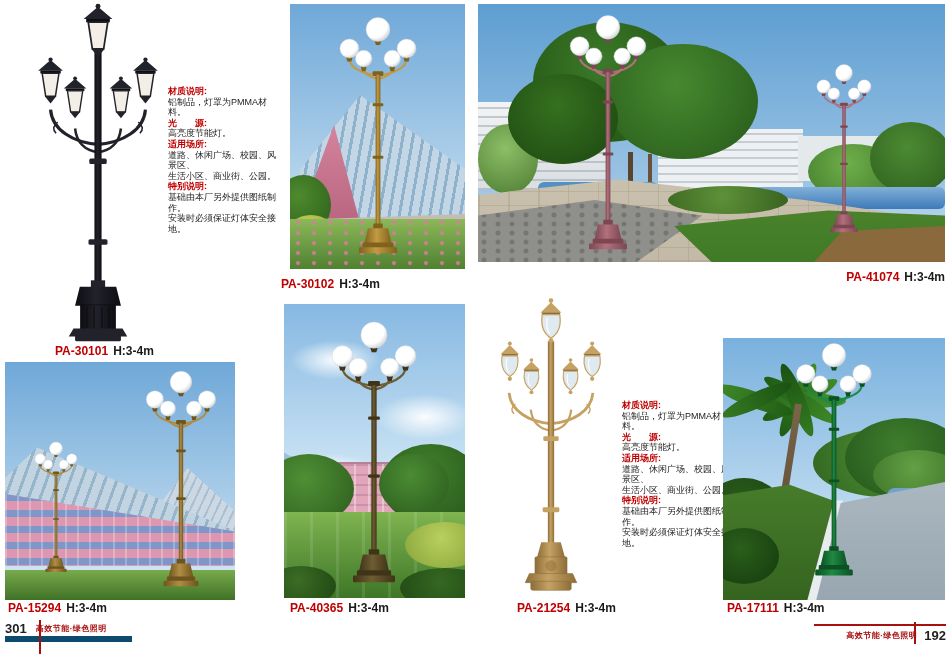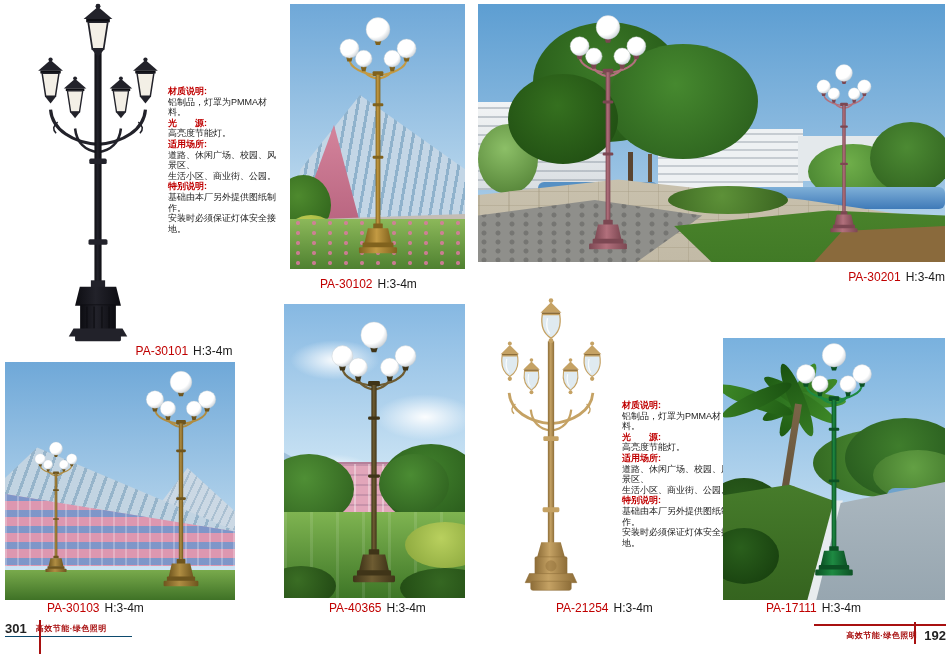--- a/index.html
+++ b/index.html
@@ -6,27 +6,27 @@
   body{width:950px;height:658px;overflow:hidden;font-family:"Liberation Sans",sans-serif;}
   #page{position:relative;width:950px;height:658px;background:#ffffff;overflow:hidden;}
   .abs{position:absolute;}
   .clip{position:absolute;inset:0;}
   .photo{position:absolute;overflow:hidden;background:linear-gradient(180deg,#6fa8d8 0%,#a8cce8 55%,#dcedf8 100%);}
   .product-cell{position:absolute;background:#ffffff;}
   .lamp{position:absolute;}
   .lamp svg{display:block;width:100%;height:100%;}
   .blob{position:absolute;border-radius:50%;}
   .cloud{position:absolute;background:radial-gradient(ellipse at 50% 50%,rgba(255,255,255,.95),rgba(255,255,255,0) 70%);}
-  .label{position:absolute;font-size:12px;font-weight:normal;white-space:nowrap;margin-left:39px;}
+  .label{position:absolute;font-size:12px;font-weight:bold;white-space:nowrap;}
   .label .model{color:#c00000;margin-right:5px;}
   .label .spec{color:#1a1a1a;}
   .specs{position:absolute;width:114px;font-size:9px;line-height:10.6px;}
   .specs .h{color:#c00000;font-weight:bold;}
   .specs .b{color:#222222;}
-  .footer-left{position:absolute;left:5px;top:620px;width:127px;height:16px;border-bottom:1px solid #0c4a6e;}
+  .footer-left{position:absolute;left:5px;top:620px;width:127px;height:16px;border-bottom:6px solid #0c4a6e;}
   .footer-right{position:absolute;right:4px;top:624px;width:132px;border-top:2px solid #a81010;padding-top:2px;display:flex;justify-content:flex-end;align-items:center;gap:7px;}
   .pagenum{font-size:13px;font-weight:bold;color:#222;}
   .slogan{font-size:8px;font-weight:bold;color:#a81010;letter-spacing:.5px;}
   .fl-row{display:flex;align-items:flex-end;gap:9px;height:16px;}
   .vline{position:absolute;width:2px;background:#a81010;}
 </style>
 </head>
 <body>
 
 <div id="page">
@@ -90,21 +90,21 @@
             <path d="M71,385 v28"></path>
             <path d="M80,385 v28"></path>
             <path d="M90,385 v28"></path>
             <path d="M99,385 v28"></path>
           </g>
     <polygon points="54,413 116,413 122,423 48,423" fill="#22222a"></polygon>
     <rect x="56" y="421" width="58" height="8" rx="2" fill="#22222a"></rect>
   </svg>
       </div>
   </div>
-  <div class="label" style="left:55px;top:344px;width:180px;text-align:center;">
+  <div class="label" style="left:55px;top:344px;width:180px;">
     <span class="model">PA-30101</span><span class="spec">H:3-4m</span>
   </div>
 
   <div class="specs" style="left:168px;top:86px;">
     <div class="h">材质说明:</div>
     <div class="b">铝制品，灯罩为PMMA材料。</div>
     <div class="h">光　　源:</div>
     <div class="b">高亮度节能灯。</div>
     <div class="h">适用场所:</div>
     <div class="b">道路、休闲广场、校园、风景区、</div>
@@ -272,21 +272,21 @@
   <rect x="61" y="150" width="18" height="5" rx="2" fill="#7c4752"></rect>
   <rect x="61" y="238" width="18" height="5" rx="2" fill="#7c4752"></rect>
   <rect x="62" y="352" width="16" height="9" rx="1" fill="#7c4752"></rect>
   <polygon points="53,360 87,360 93,386 47,386" fill="url(#pg3)"></polygon>
   <rect x="44" y="384" width="52" height="10" rx="2" fill="#7c4752"></rect>
   <rect x="38" y="392" width="64" height="10" rx="2" fill="url(#pg3)"></rect>
   </svg>
       </div>
   </div>
   <div class="label" style="right:5px;top:270px;text-align:right;">
-    <span class="model">PA-30201</span><span class="spec">H:3-4m</span>
+    <span class="model">PA-41074</span><span class="spec">H:3-4m</span>
   </div>
 
   <div class="photo" style="left:5px;top:362px;width:230px;height:238px;">
     <div class="abs" style="right:0;bottom:70px;width:95px;height:62px;background:repeating-linear-gradient(115deg,#cdd9e4 0 6px,#aabfd0 6px 8px);clip-path:polygon(0 100%,50% 0,100% 70%,100% 100%);opacity:.95;"></div>
     <div class="abs" style="left:0;right:0;bottom:34px;height:160px;background:repeating-linear-gradient(110deg,#c2d4e2 0 8px,#96b4ca 8px 11px);clip-path:polygon(0 45%,14% 26%,100% 78%,100% 100%,0 100%);"></div>
     <div class="abs" style="left:0;bottom:34px;width:230px;height:72px;background:repeating-linear-gradient(90deg,rgba(255,255,255,.25) 0 2px,transparent 2px 12px),repeating-linear-gradient(180deg,rgba(110,150,205,.85) 0 7px,transparent 7px 16px),#dd97b0;clip-path:polygon(0 0,100% 52%,100% 100%,0 100%);"></div>
     <div class="abs" style="left:-20px;right:-20px;bottom:4px;height:16px;background:linear-gradient(90deg,#51667d,#7187a0);transform:skewY(3deg);"></div>
     <div class="abs" style="left:0;right:0;bottom:0;height:30px;background:linear-gradient(180deg,#79aa4c,#3f7226);"></div>
     <div class="lamp" style="left:28px;top:76px;width:46px;height:140px;">
         <svg viewBox="0 0 140 420" preserveAspectRatio="xMidYMax meet">
@@ -371,21 +371,21 @@
   <rect x="61" y="150" width="18" height="5" rx="2" fill="#6e551e"></rect>
   <rect x="61" y="238" width="18" height="5" rx="2" fill="#6e551e"></rect>
   <rect x="62" y="352" width="16" height="9" rx="1" fill="#6e551e"></rect>
   <polygon points="53,360 87,360 93,386 47,386" fill="url(#pg5)"></polygon>
   <rect x="44" y="384" width="52" height="10" rx="2" fill="#6e551e"></rect>
   <rect x="38" y="392" width="64" height="10" rx="2" fill="url(#pg5)"></rect>
   </svg>
       </div>
   </div>
   <div class="label" style="left:8px;top:601px;">
-    <span class="model">PA-30103</span><span class="spec">H:3-4m</span>
+    <span class="model">PA-15294</span><span class="spec">H:3-4m</span>
   </div>
 
   <div class="photo" style="left:284px;top:304px;width:181px;height:294px;background:linear-gradient(180deg,#86b8e2 0%,#cfe6f5 60%,#eef6fb 100%);">
     <div class="cloud" style="left:6px;top:36px;width:90px;height:40px;"></div>
     <div class="cloud" style="right:-10px;top:90px;width:100px;height:46px;"></div>
     <div class="cloud" style="left:10px;top:150px;width:80px;height:36px;"></div>
     <div class="abs" style="left:0;top:140px;width:60px;height:42px;background:#9fc0da;clip-path:polygon(0 100%,0 20%,100% 100%);"></div>
     <div class="abs" style="left:0;top:158px;width:181px;height:52px;background:repeating-linear-gradient(90deg,rgba(255,255,255,.35) 0 2px,transparent 2px 14px),repeating-linear-gradient(0deg,rgba(150,110,140,.35) 0 2px,transparent 2px 10px),#e2a6ba;border-top:2px solid #b5809a;"></div>
     <div class="blob" style="left:-20px;top:150px;width:90px;height:70px;background:radial-gradient(circle at 45% 35%,#4f8f35,#2c5c1c);"></div>
     <div class="blob" style="right:-16px;top:140px;width:100px;height:80px;background:radial-gradient(circle at 45% 35%,#41812c,#245218);"></div>

